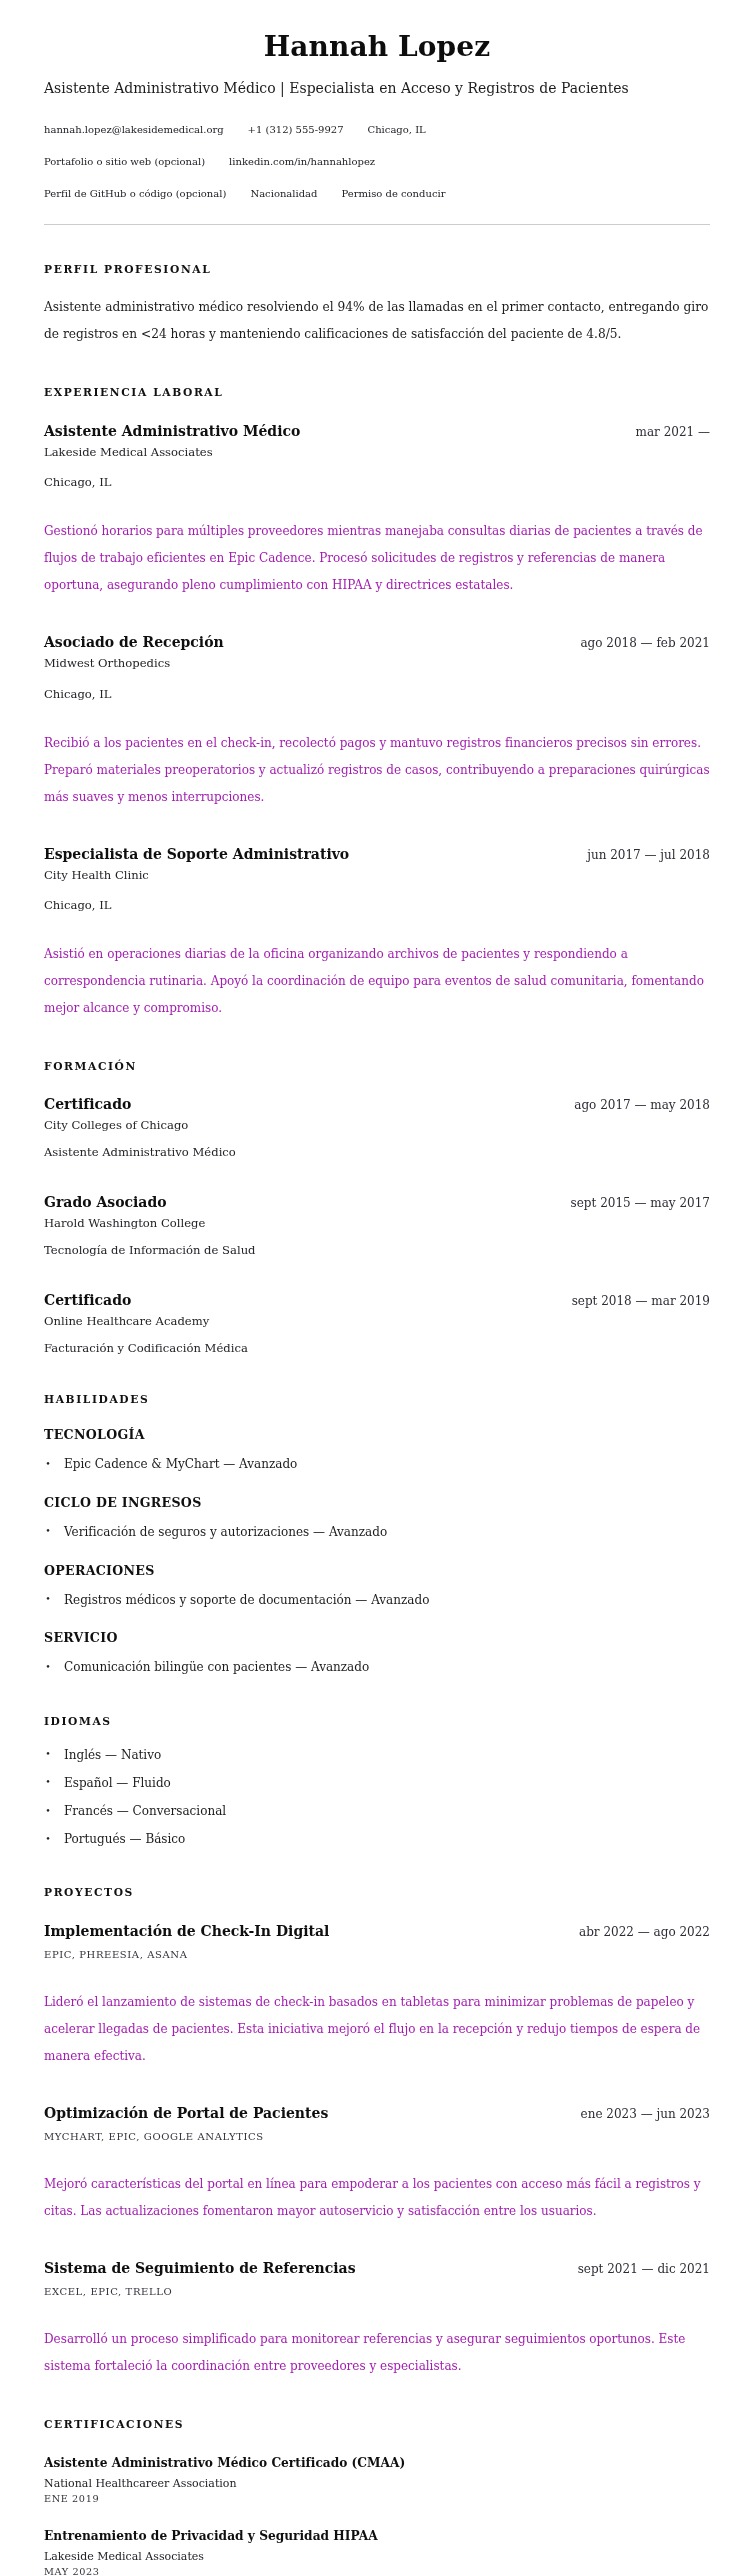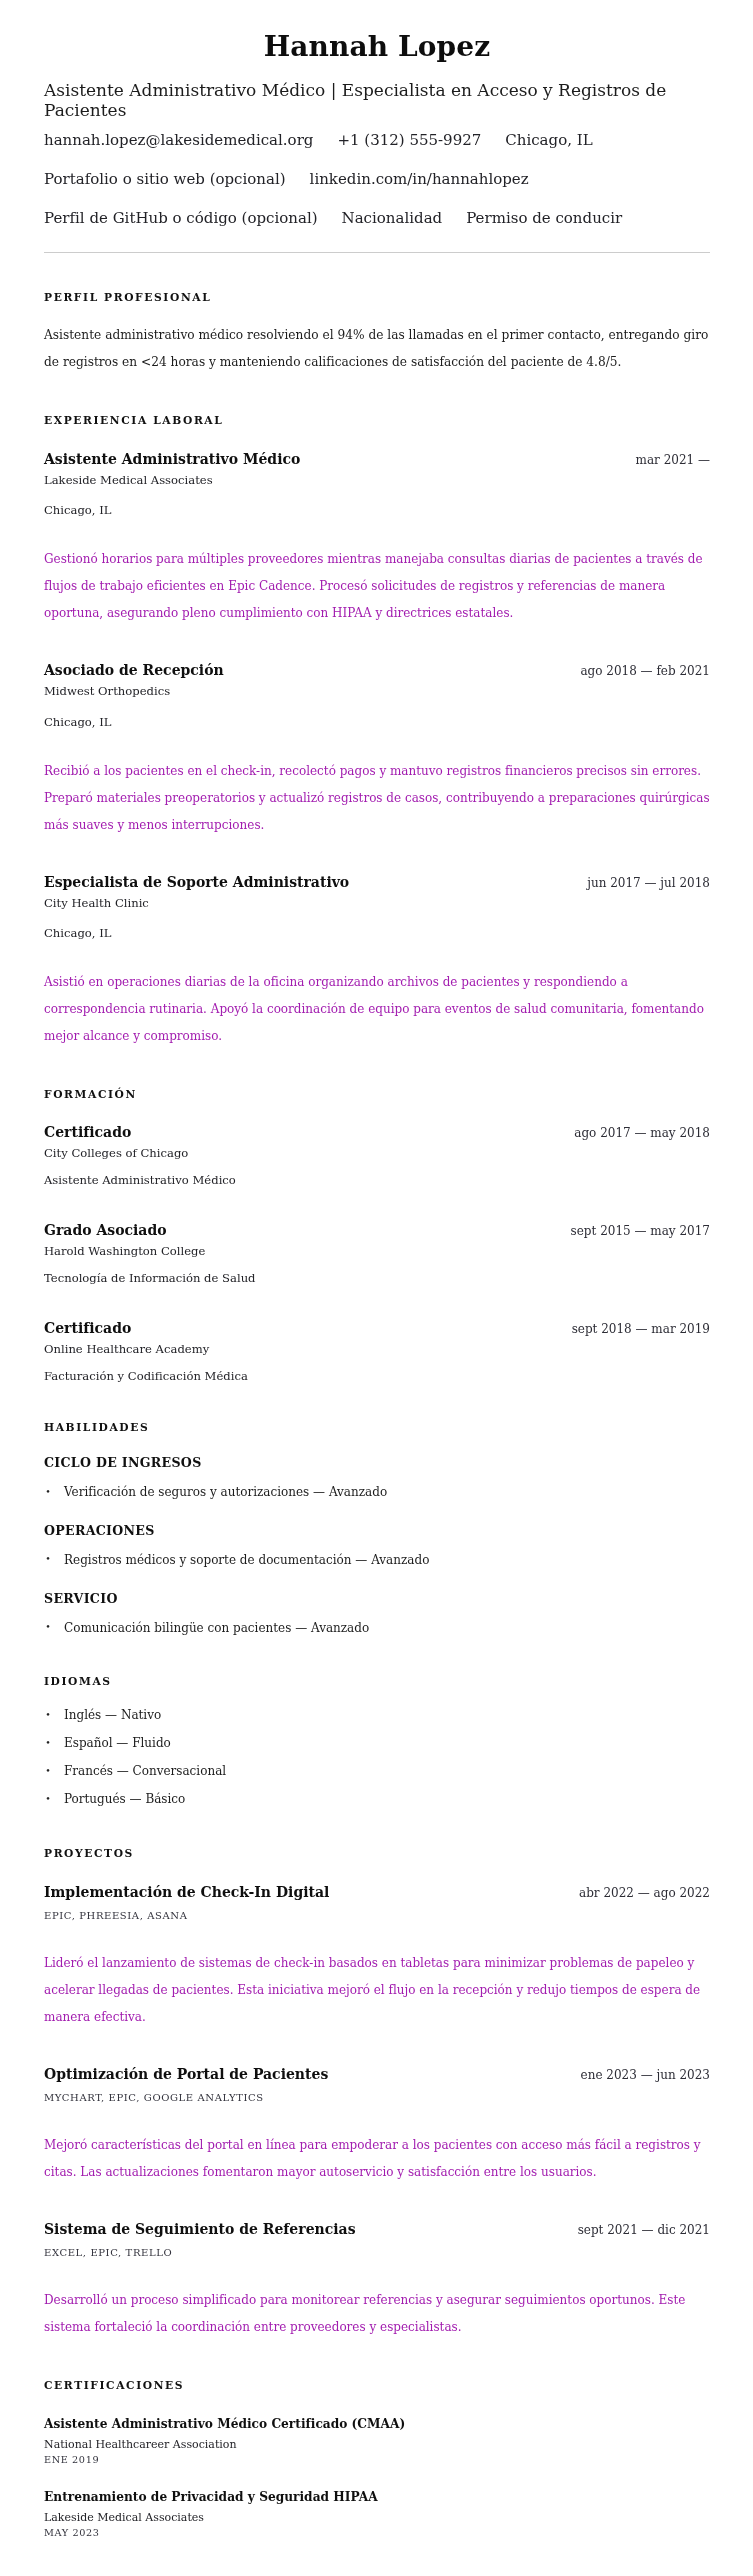--- a/index.html
+++ b/index.html
@@ -18,28 +18,28 @@
   .name {
     font-size: 28px;
     line-height: 1.25;
     font-weight: 700;
     color: #0d0d0d;
     letter-spacing: 0.1px;
     margin-bottom: 16.3px;
     text-align: center;
   }
   .headline {
-    font-size: 17px;
+    font-size: 14px;
     color: #1c1c1c;
-    margin-bottom: 11px;
+    margin-bottom: 28px;
   }
   .contact-row {
     display: flex;
     gap: 24px;
-    font-size: 15px;
+    font-size: 10px;
     color: #222227;
     margin-bottom: 21px;
   }
   .divider {
     border: none;
     border-top: 1.3px solid #cccccc;
     margin: 25px 0 0 0;
   }
 
   
@@ -230,20 +230,26 @@
         <span class="entry-date">sept 2018 — mar 2019</span>
       </div>
       <div class="entry-sub">Online Healthcare Academy</div>
       <div class="entry-meta">Facturación y Codificación Médica</div>
     </article>
   </section>
 
   <section>
     <h2 class="section-title">HABILIDADES</h2>
 
+    <div class="skill-group">
+      <h3 class="skill-group-title">TECNOLOGÍA</h3>
+      <ul class="bullets">
+        <li>Epic Cadence &amp; MyChart — Avanzado</li>
+      </ul>
+    </div>
 
     <div class="skill-group">
       <h3 class="skill-group-title">CICLO DE INGRESOS</h3>
       <ul class="bullets">
         <li>Verificación de seguros y autorizaciones — Avanzado</li>
       </ul>
     </div>
 
     <div class="skill-group">
       <h3 class="skill-group-title">OPERACIONES</h3>

